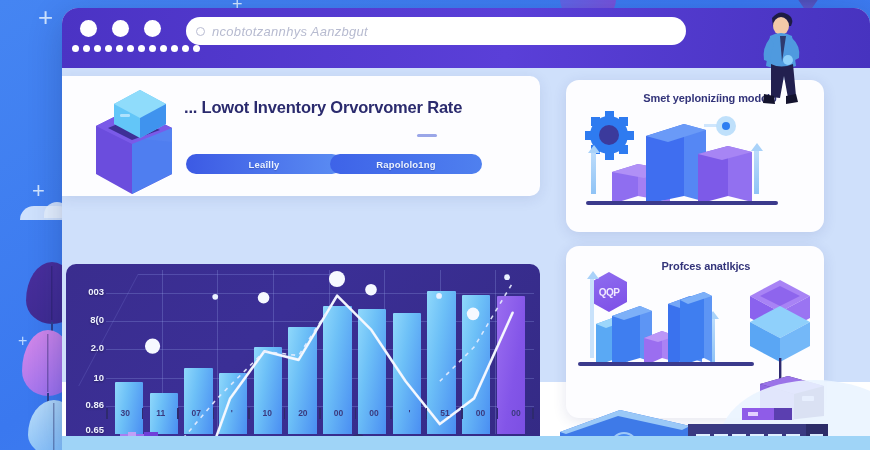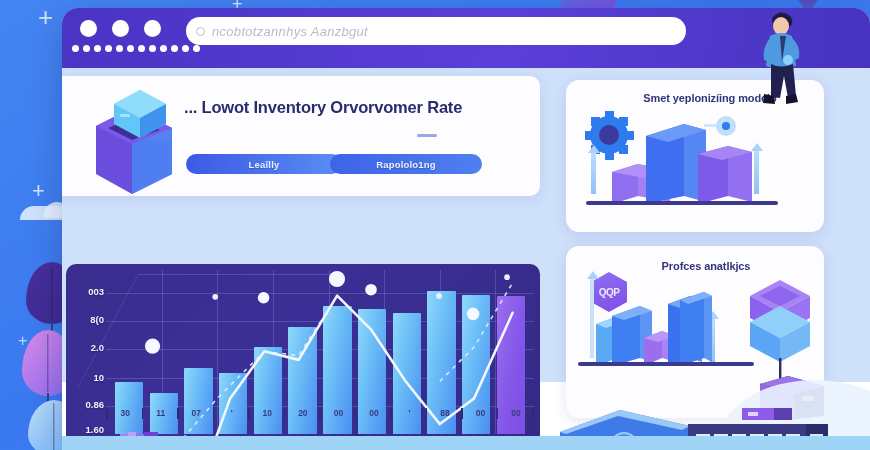--- a/index.html
+++ b/index.html
@@ -382,21 +382,21 @@
           <circle cx="448" cy="8" r="3.2" fill="#eaf1ff"></circle>
         </svg>
       </div>
 
       <div class="ylabels">
         <div class="ylab" style="top:13%">003</div>
         <div class="ylab" style="top:30%">8(0</div>
         <div class="ylab" style="top:47%">2.0</div>
         <div class="ylab" style="top:65%">10</div>
         <div class="ylab" style="top:82%">0.86</div>
-        <div class="ylab" style="top:97%">1.60</div>
+        <div class="ylab" style="top:97%">0.65</div>
       </div>
     </div>
 
     <div class="xaxis" style="left:44px; right:336px; bottom:30px;">
       <div class="tick" style="left:0%"></div>
       <div class="tick" style="left:8.3%"></div>
       <div class="tick" style="left:16.6%"></div>
       <div class="tick" style="left:24.9%"></div>
       <div class="tick" style="left:33.2%"></div>
       <div class="tick" style="left:41.5%"></div>
@@ -412,21 +412,21 @@
     <div class="xticklabels" style="left:44px; right:336px; bottom:16px;">
       <div class="xlab" style="left:4.5%">30</div>
       <div class="xlab" style="left:12.8%">11</div>
       <div class="xlab" style="left:21.1%">07</div>
       <div class="xlab" style="left:29.4%">'</div>
       <div class="xlab" style="left:37.7%">10</div>
       <div class="xlab" style="left:46.0%">20</div>
       <div class="xlab" style="left:54.3%">00</div>
       <div class="xlab" style="left:62.6%">00</div>
       <div class="xlab" style="left:70.9%">'</div>
-      <div class="xlab" style="left:79.2%">88</div>
+      <div class="xlab" style="left:79.2%">51</div>
       <div class="xlab" style="left:87.5%">00</div>
       <div class="xlab" style="left:95.8%">00</div>
     </div>
 
     <div class="side-card" id="side-card-1">
       <div class="side-title">Smet yeplonizíing modclo</div>
 
       <div class="gear" style="left:24px; top:36px;">
         <div class="tooth" style="transform:translate(0,-20px)"></div>
         <div class="tooth" style="transform:translate(0,20px)"></div>

